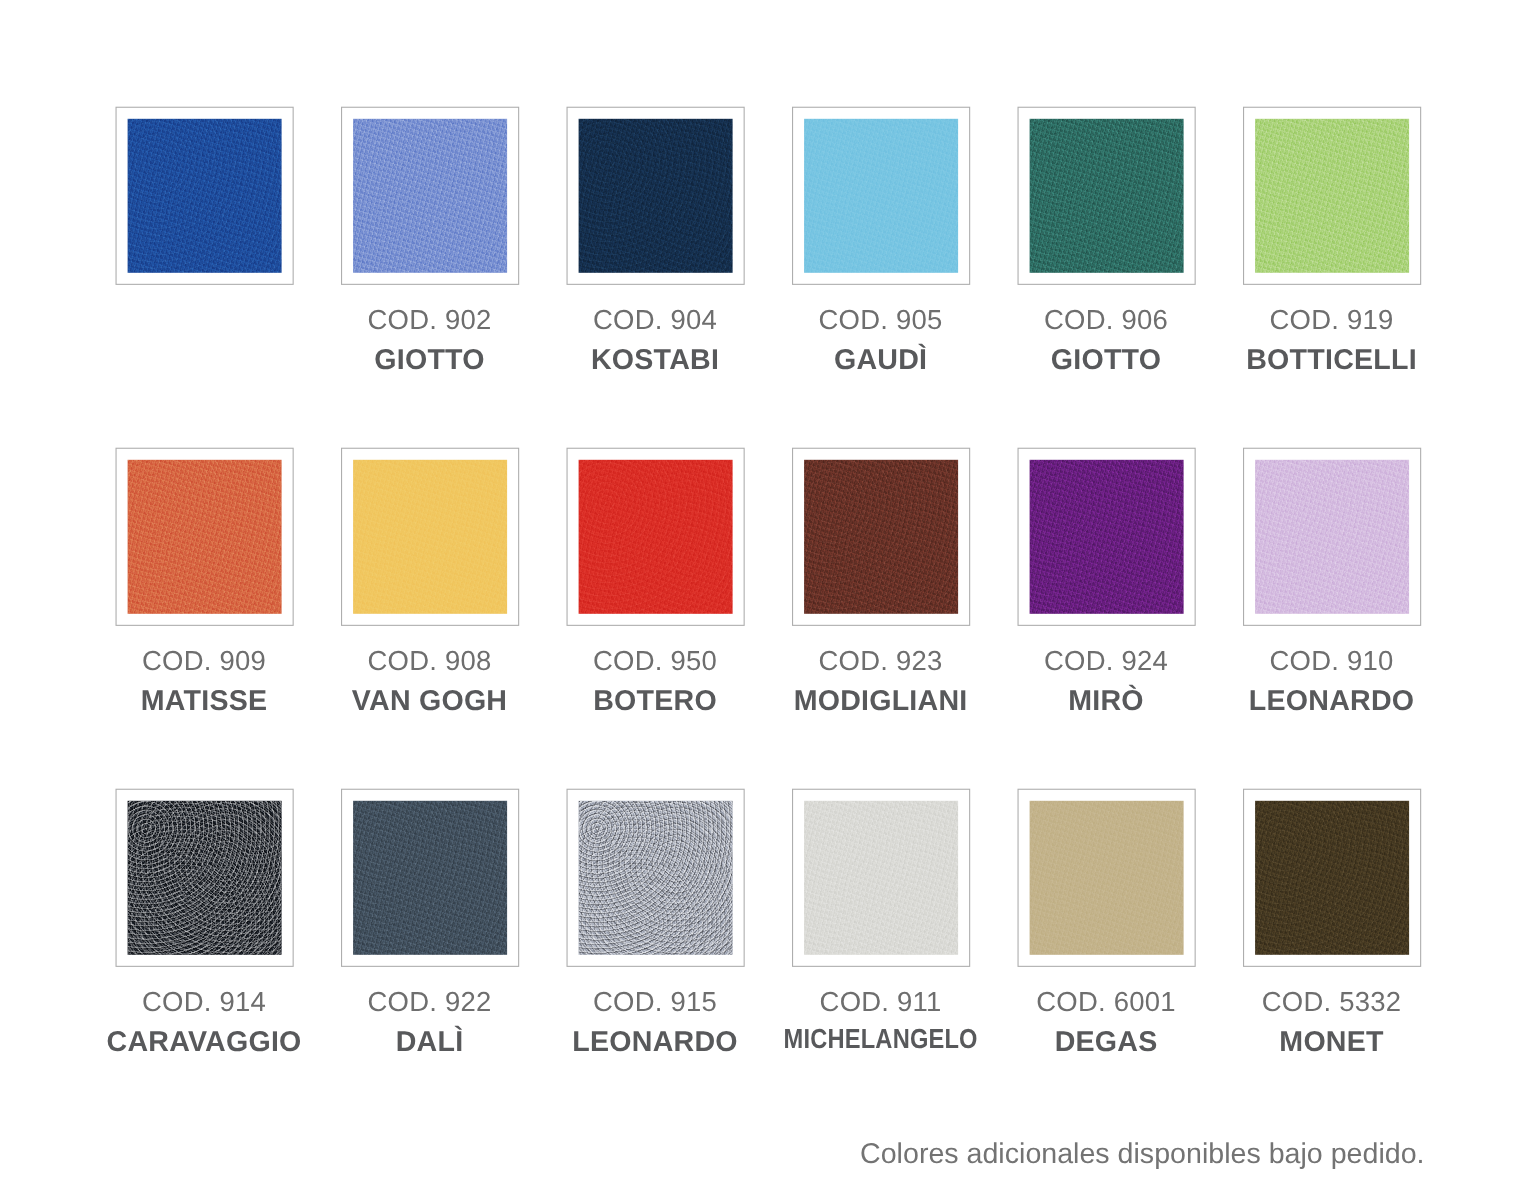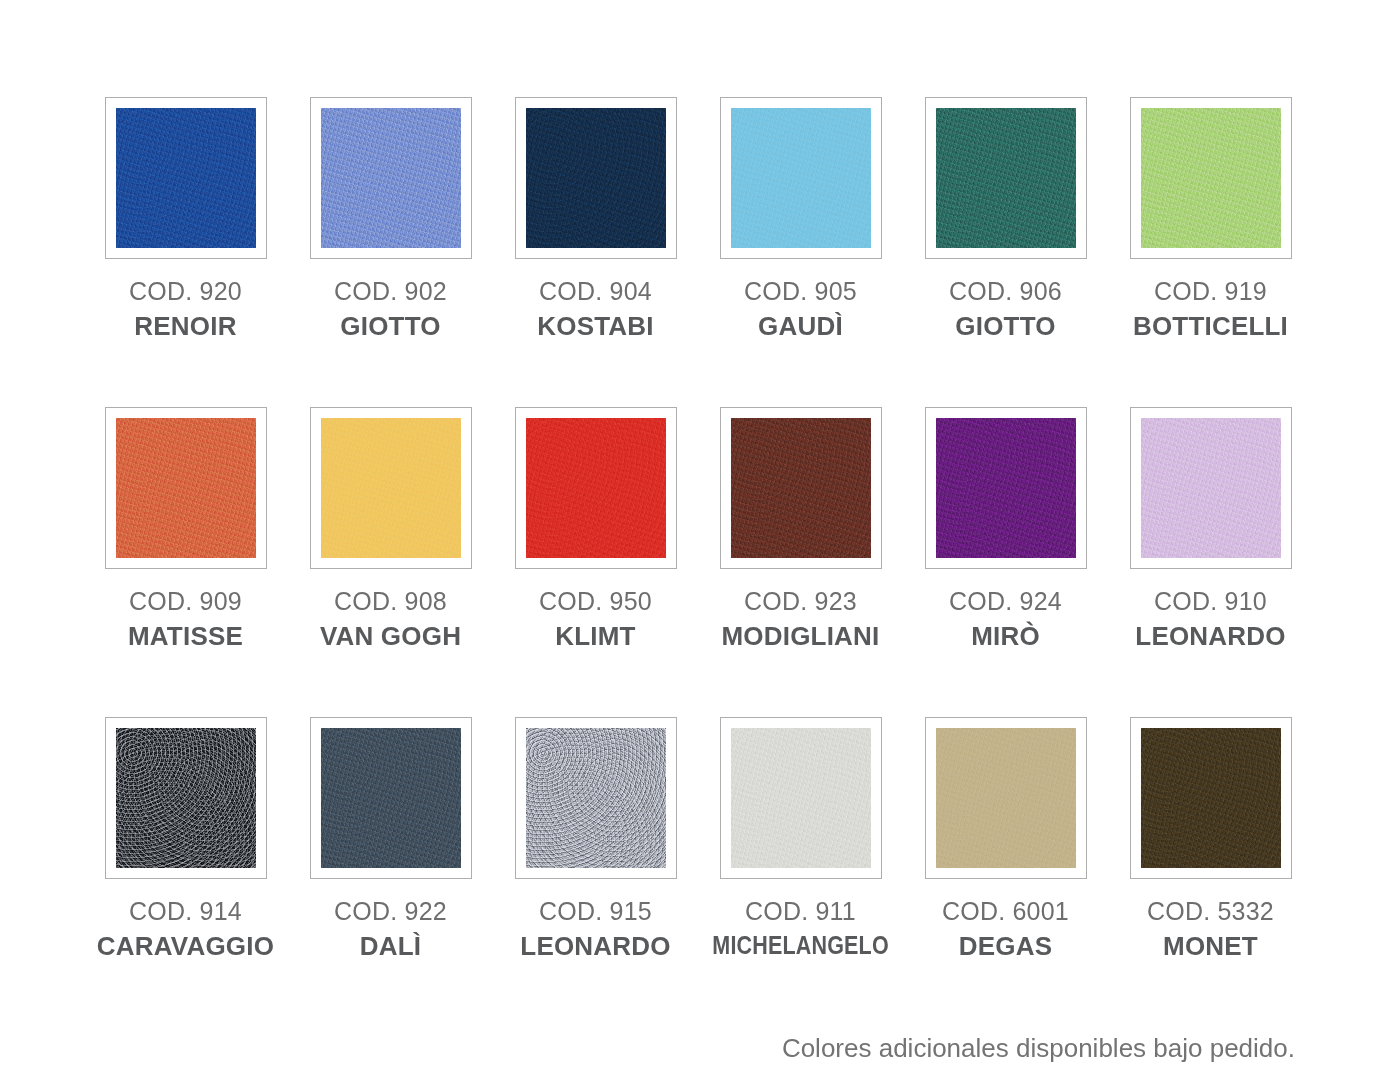--- a/index.html
+++ b/index.html
@@ -134,24 +134,20 @@
 </head>
 <body>
 
 <div class="page">
 
   <div class="grid">
       <div class="cell">
         <div class="frame">
           <div class="chip" style="background: rgb(31, 79, 160);"></div>
         </div>
-        <div class="labels">
-          <div class="code">COD. 920</div>
-          <div class="name">RENOIR</div>
-        </div>
       </div>
       <div class="cell">
         <div class="frame">
           <div class="chip" style="background: rgb(126, 149, 212);"></div>
         </div>
         <div class="labels">
           <div class="code">COD. 902</div>
           <div class="name">GIOTTO</div>
         </div>
       </div>
@@ -208,21 +204,21 @@
           <div class="code">COD. 908</div>
           <div class="name">VAN GOGH</div>
         </div>
       </div>
       <div class="cell">
         <div class="frame">
           <div class="chip" style="background: rgb(220, 47, 39);"></div>
         </div>
         <div class="labels">
           <div class="code">COD. 950</div>
-          <div class="name">KLIMT</div>
+          <div class="name">BOTERO</div>
         </div>
       </div>
       <div class="cell">
         <div class="frame">
           <div class="chip" style="background: rgb(107, 51, 40);"></div>
         </div>
         <div class="labels">
           <div class="code">COD. 923</div>
           <div class="name">MODIGLIANI</div>
         </div>

